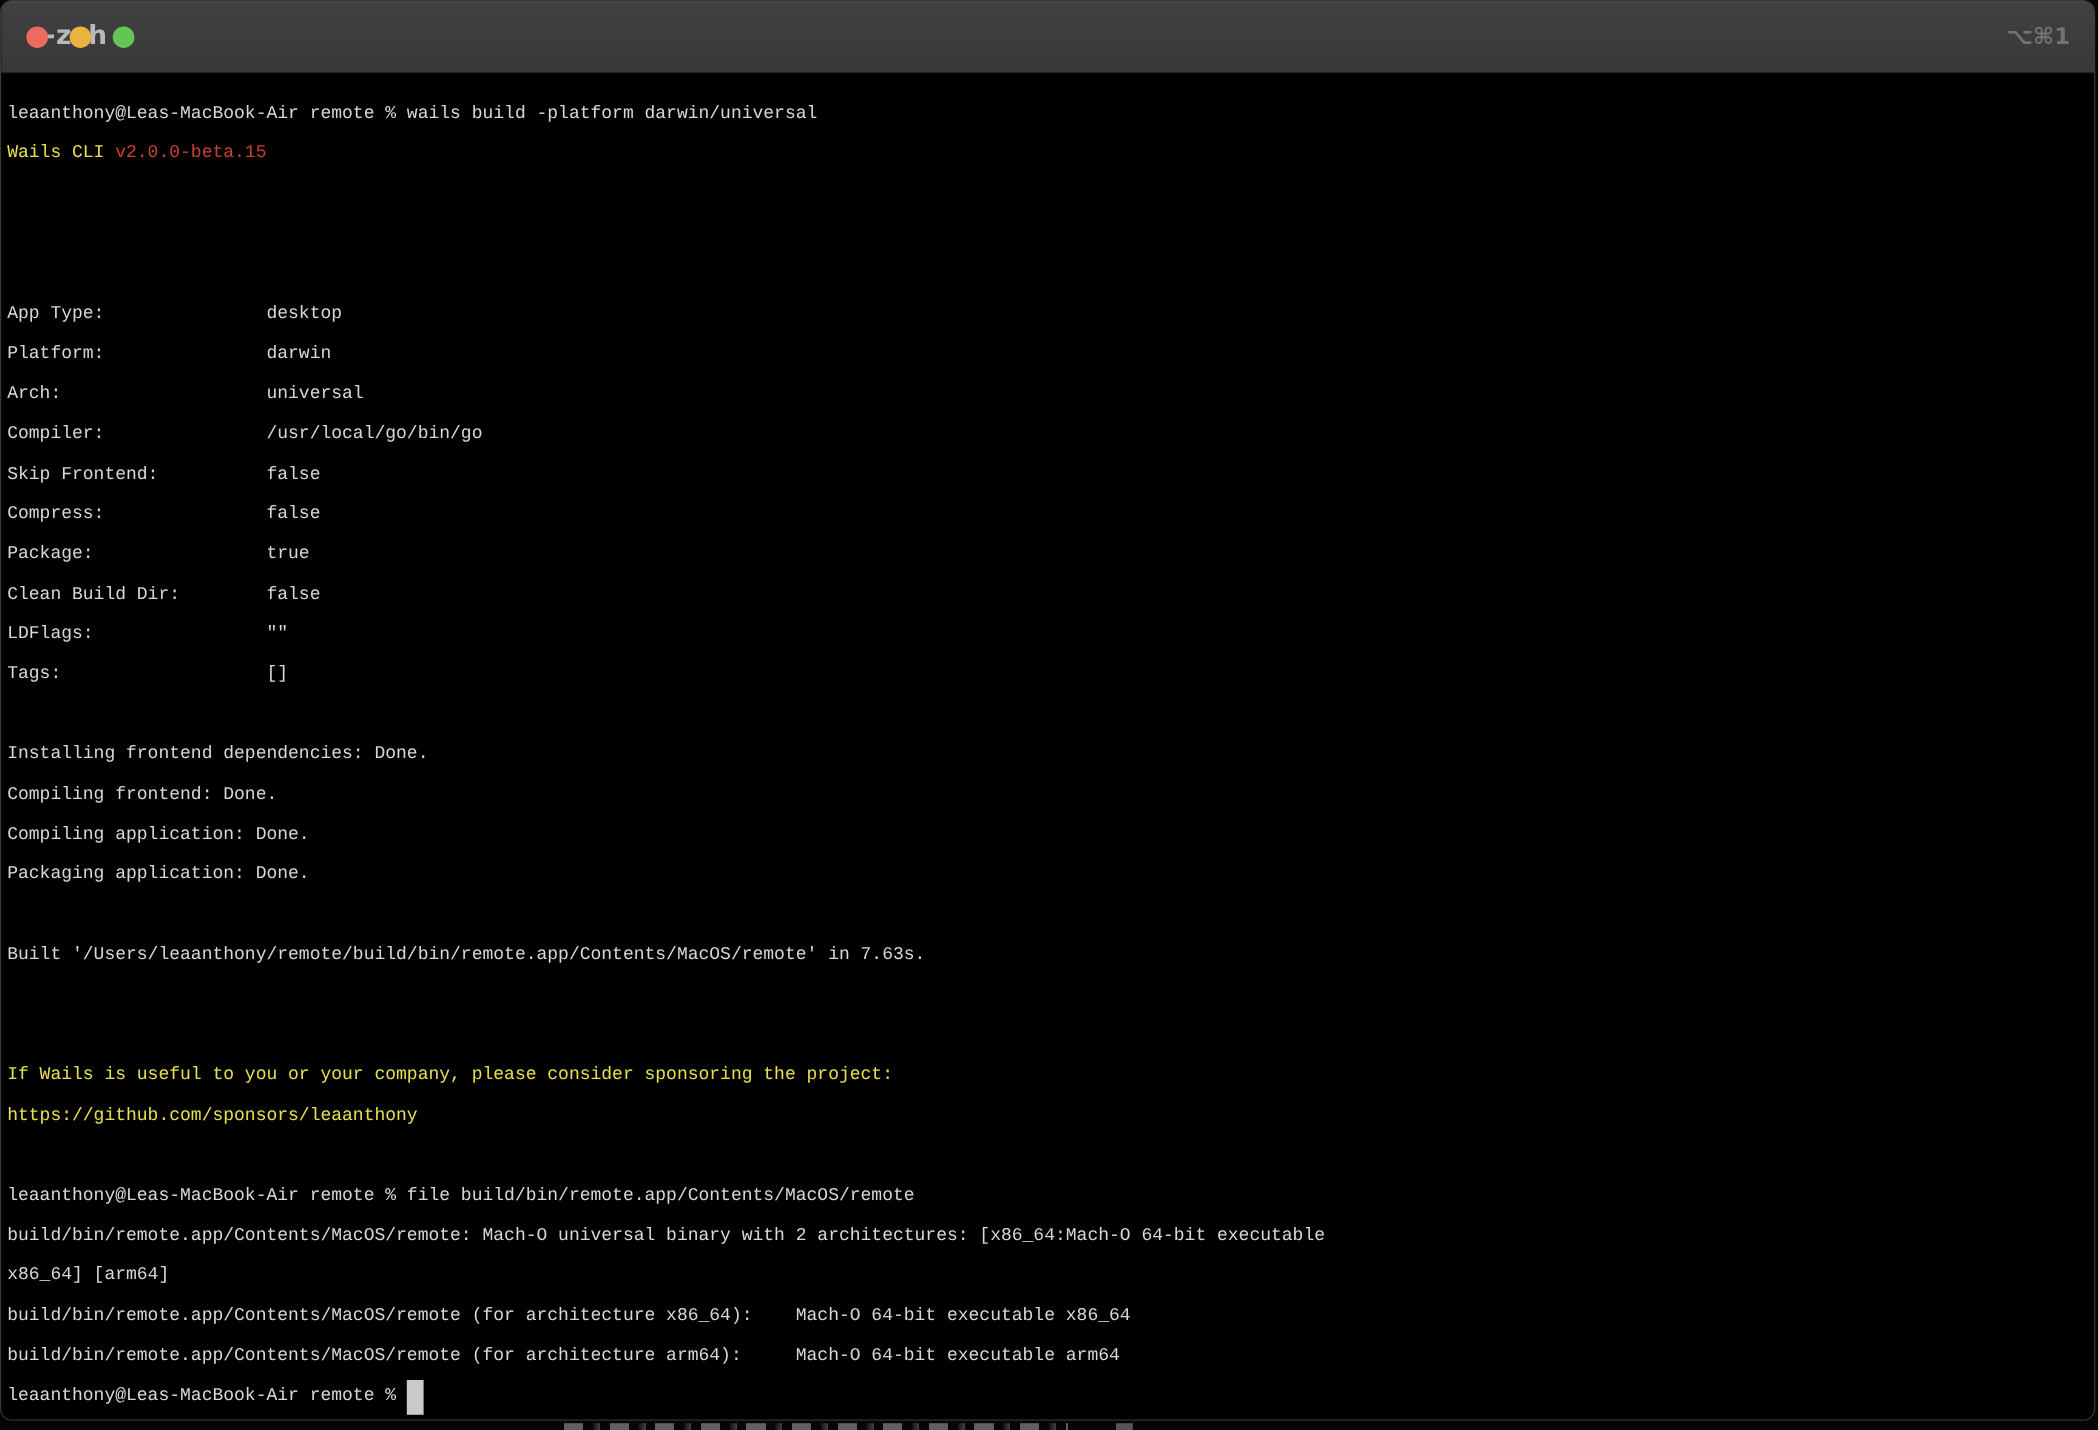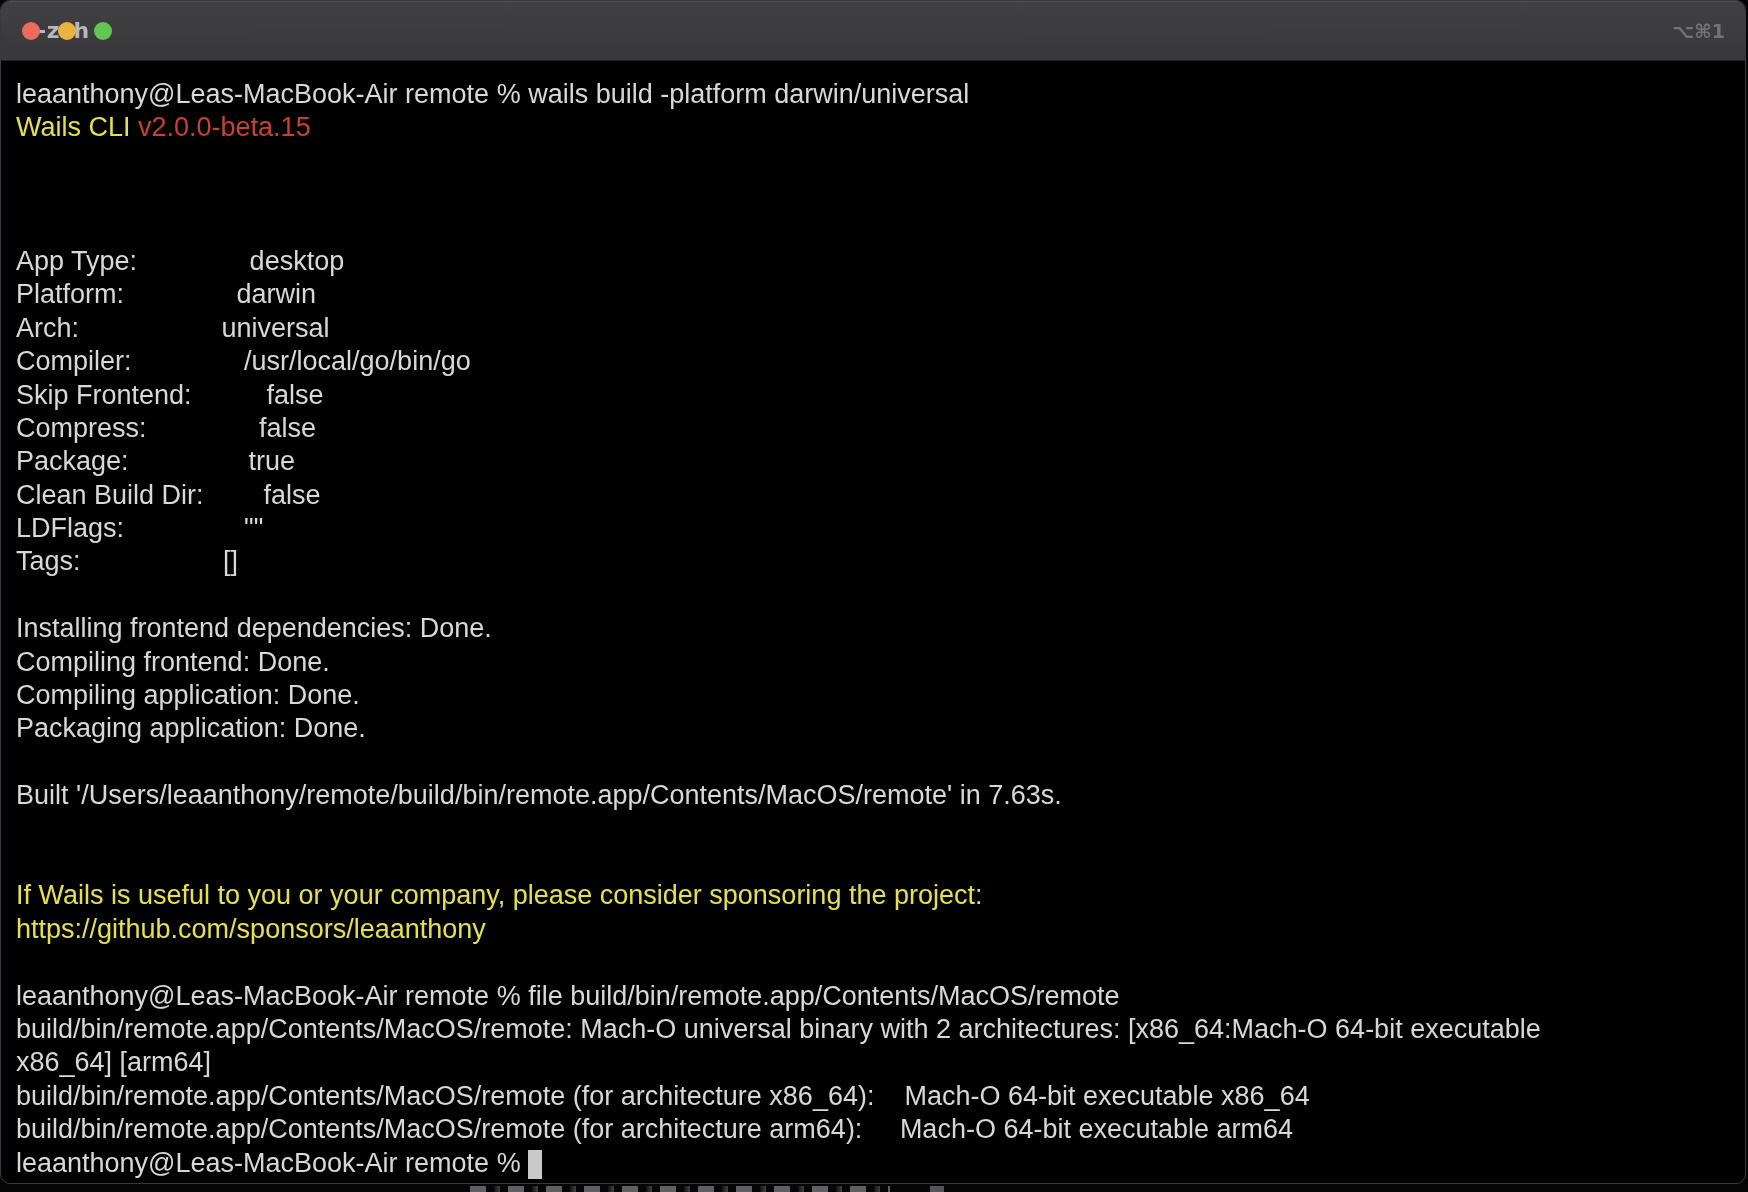--- a/index.html
+++ b/index.html
@@ -36,23 +36,23 @@
     font-size:22px;font-weight:bold;color:#b8b8ba;
     letter-spacing:.5px;
     margin-left:36px;
   }
   .shortcut{
     position:absolute;right:20px;top:0;height:100%;
     display:flex;align-items:center;
     font-size:19px;font-weight:bold;color:#737376;
   }
   .screen{
-    padding:17px 13px 0 15px;
-    font-family:Liberation Sans, sans-serif;
-    font-size:27px;
+    padding:17px 13px 0 5px;
+    font-family:Liberation Mono, monospace;
+    font-size:15px;
     line-height:33.4px;
     white-space:pre;
   }
   .line{height:33.4px;}
   .cursor{
     display:inline-block;
     width:14px;height:29px;
     vertical-align:bottom;
     margin-bottom:1px;
   }

